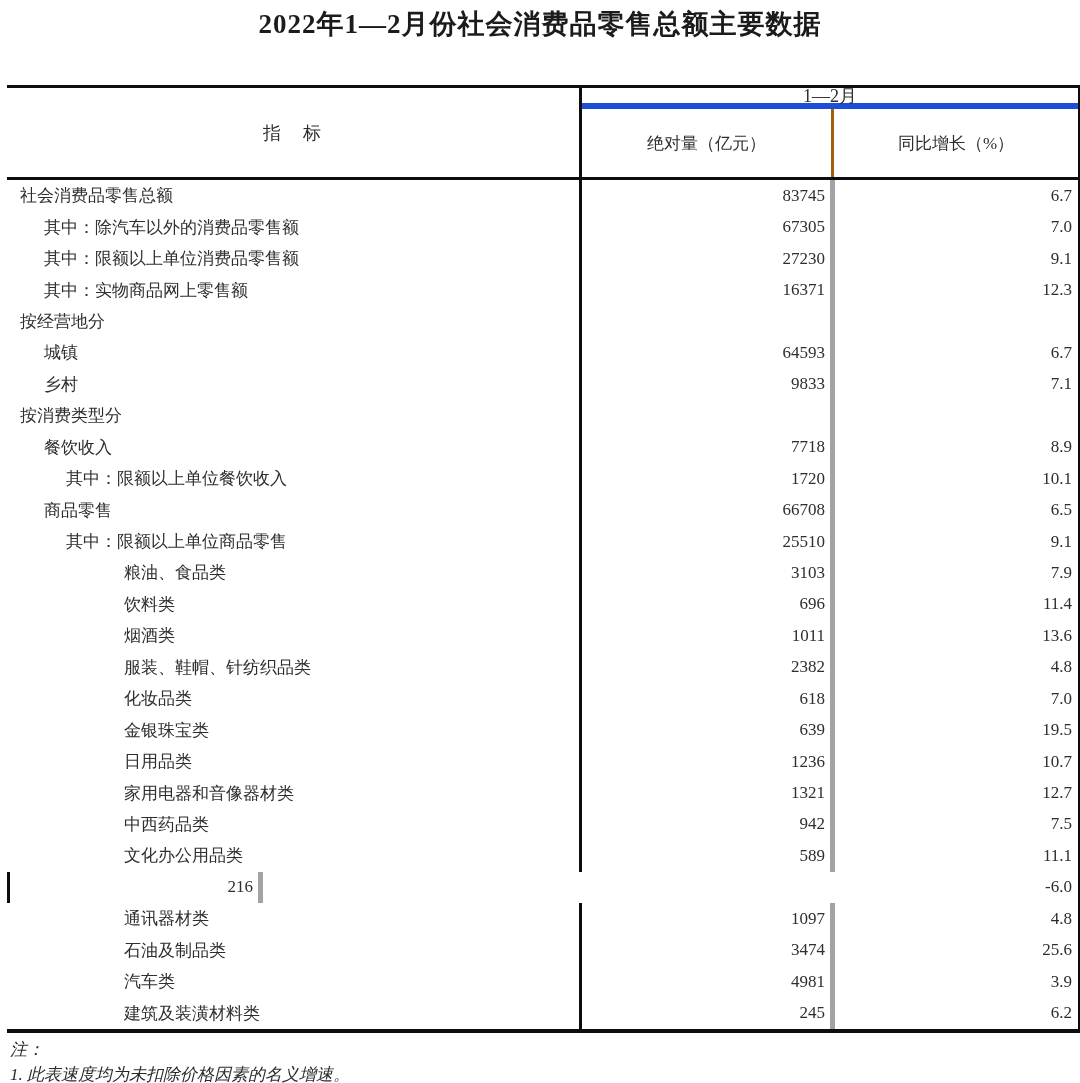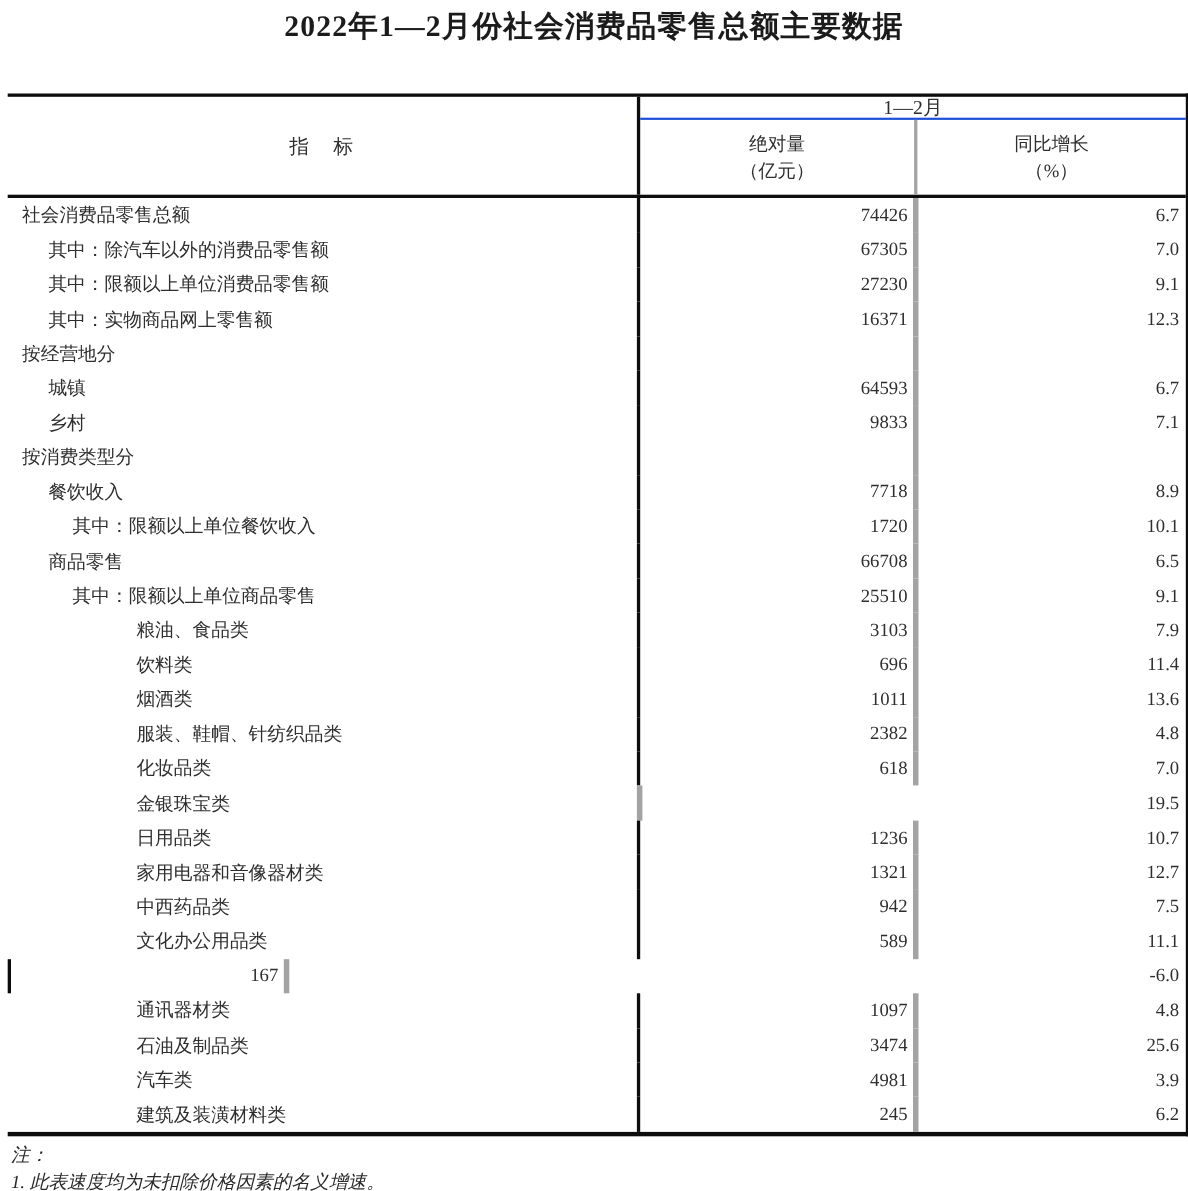--- a/index.html
+++ b/index.html
@@ -37,30 +37,30 @@
   .thead { display: flex; height: 89px; border-bottom: 3px solid #0d0d0d; }
   .th-indicator {
     width: 572px;
     display: flex; align-items: center; justify-content: center;
     font-size: 18px; letter-spacing: 2px;
   }
   .th-right { flex: 1; display: flex; flex-direction: column; border-left: 3px solid #0d0d0d; }
   .th-period {
     height: 21px; box-sizing: border-box;
     display: flex; align-items: center; justify-content: center;
-    border-bottom: 2px solid #1d4ed8;
+    border-bottom: 6px solid #1d4ed8;
     font-size: 18px;
   }
   .th-cols { flex: 1; display: flex; }
   .th-col {
-    display: flex; flex-direction: column; align-items: center; justify-content: center;
+    display: flex; flex-direction: row; align-items: center; justify-content: center;
     font-size: 17px; line-height: 25px;
   }
   .th-abs { width: 249px; }
-  .th-yoy { flex: 1; border-left: 3px solid #a3a3a3; }
+  .th-yoy { flex: 1; border-left: 3px solid #a16207; }
 
   .trow { display: flex; height: 31.45px; }
   .c-label {
     width: 572px; box-sizing: border-box;
     display: flex; align-items: center;
     font-size: 17px;
     white-space: nowrap;
   }
   .indent-0 { padding-left: 13px; }
   .indent-1 { padding-left: 37px; }
@@ -113,21 +113,21 @@
             <span>同比增长</span>
             <span>（%）</span>
           </div>
         </div>
       </div>
     </div>
 
     <div class="tbody">
   <div class="trow">
     <div class="c-label indent-0">社会消费品零售总额</div>
-    <div class="c-abs">74426</div>
+    <div class="c-abs">83745</div>
     <div class="c-yoy">6.7</div>
   </div>
 
   <div class="trow">
     <div class="c-label indent-1">其中：除汽车以外的消费品零售额</div>
     <div class="c-abs">67305</div>
     <div class="c-yoy">7.0</div>
   </div>
 
   <div class="trow">
@@ -215,20 +215,21 @@
   </div>
 
   <div class="trow">
     <div class="c-label indent-3">化妆品类</div>
     <div class="c-abs">618</div>
     <div class="c-yoy">7.0</div>
   </div>
 
   <div class="trow">
     <div class="c-label indent-3">金银珠宝类</div>
+    <div class="c-abs">639</div>
     <div class="c-yoy">19.5</div>
   </div>
 
   <div class="trow">
     <div class="c-label indent-3">日用品类</div>
     <div class="c-abs">1236</div>
     <div class="c-yoy">10.7</div>
   </div>
 
   <div class="trow">
@@ -243,21 +244,21 @@
     <div class="c-yoy">7.5</div>
   </div>
 
   <div class="trow">
     <div class="c-label indent-3">文化办公用品类</div>
     <div class="c-abs">589</div>
     <div class="c-yoy">11.1</div>
   </div>
 
   <div class="trow">
-    <div class="c-abs">167</div>
+    <div class="c-abs">216</div>
     <div class="c-yoy">-6.0</div>
   </div>
 
   <div class="trow">
     <div class="c-label indent-3">通讯器材类</div>
     <div class="c-abs">1097</div>
     <div class="c-yoy">4.8</div>
   </div>
 
   <div class="trow">

